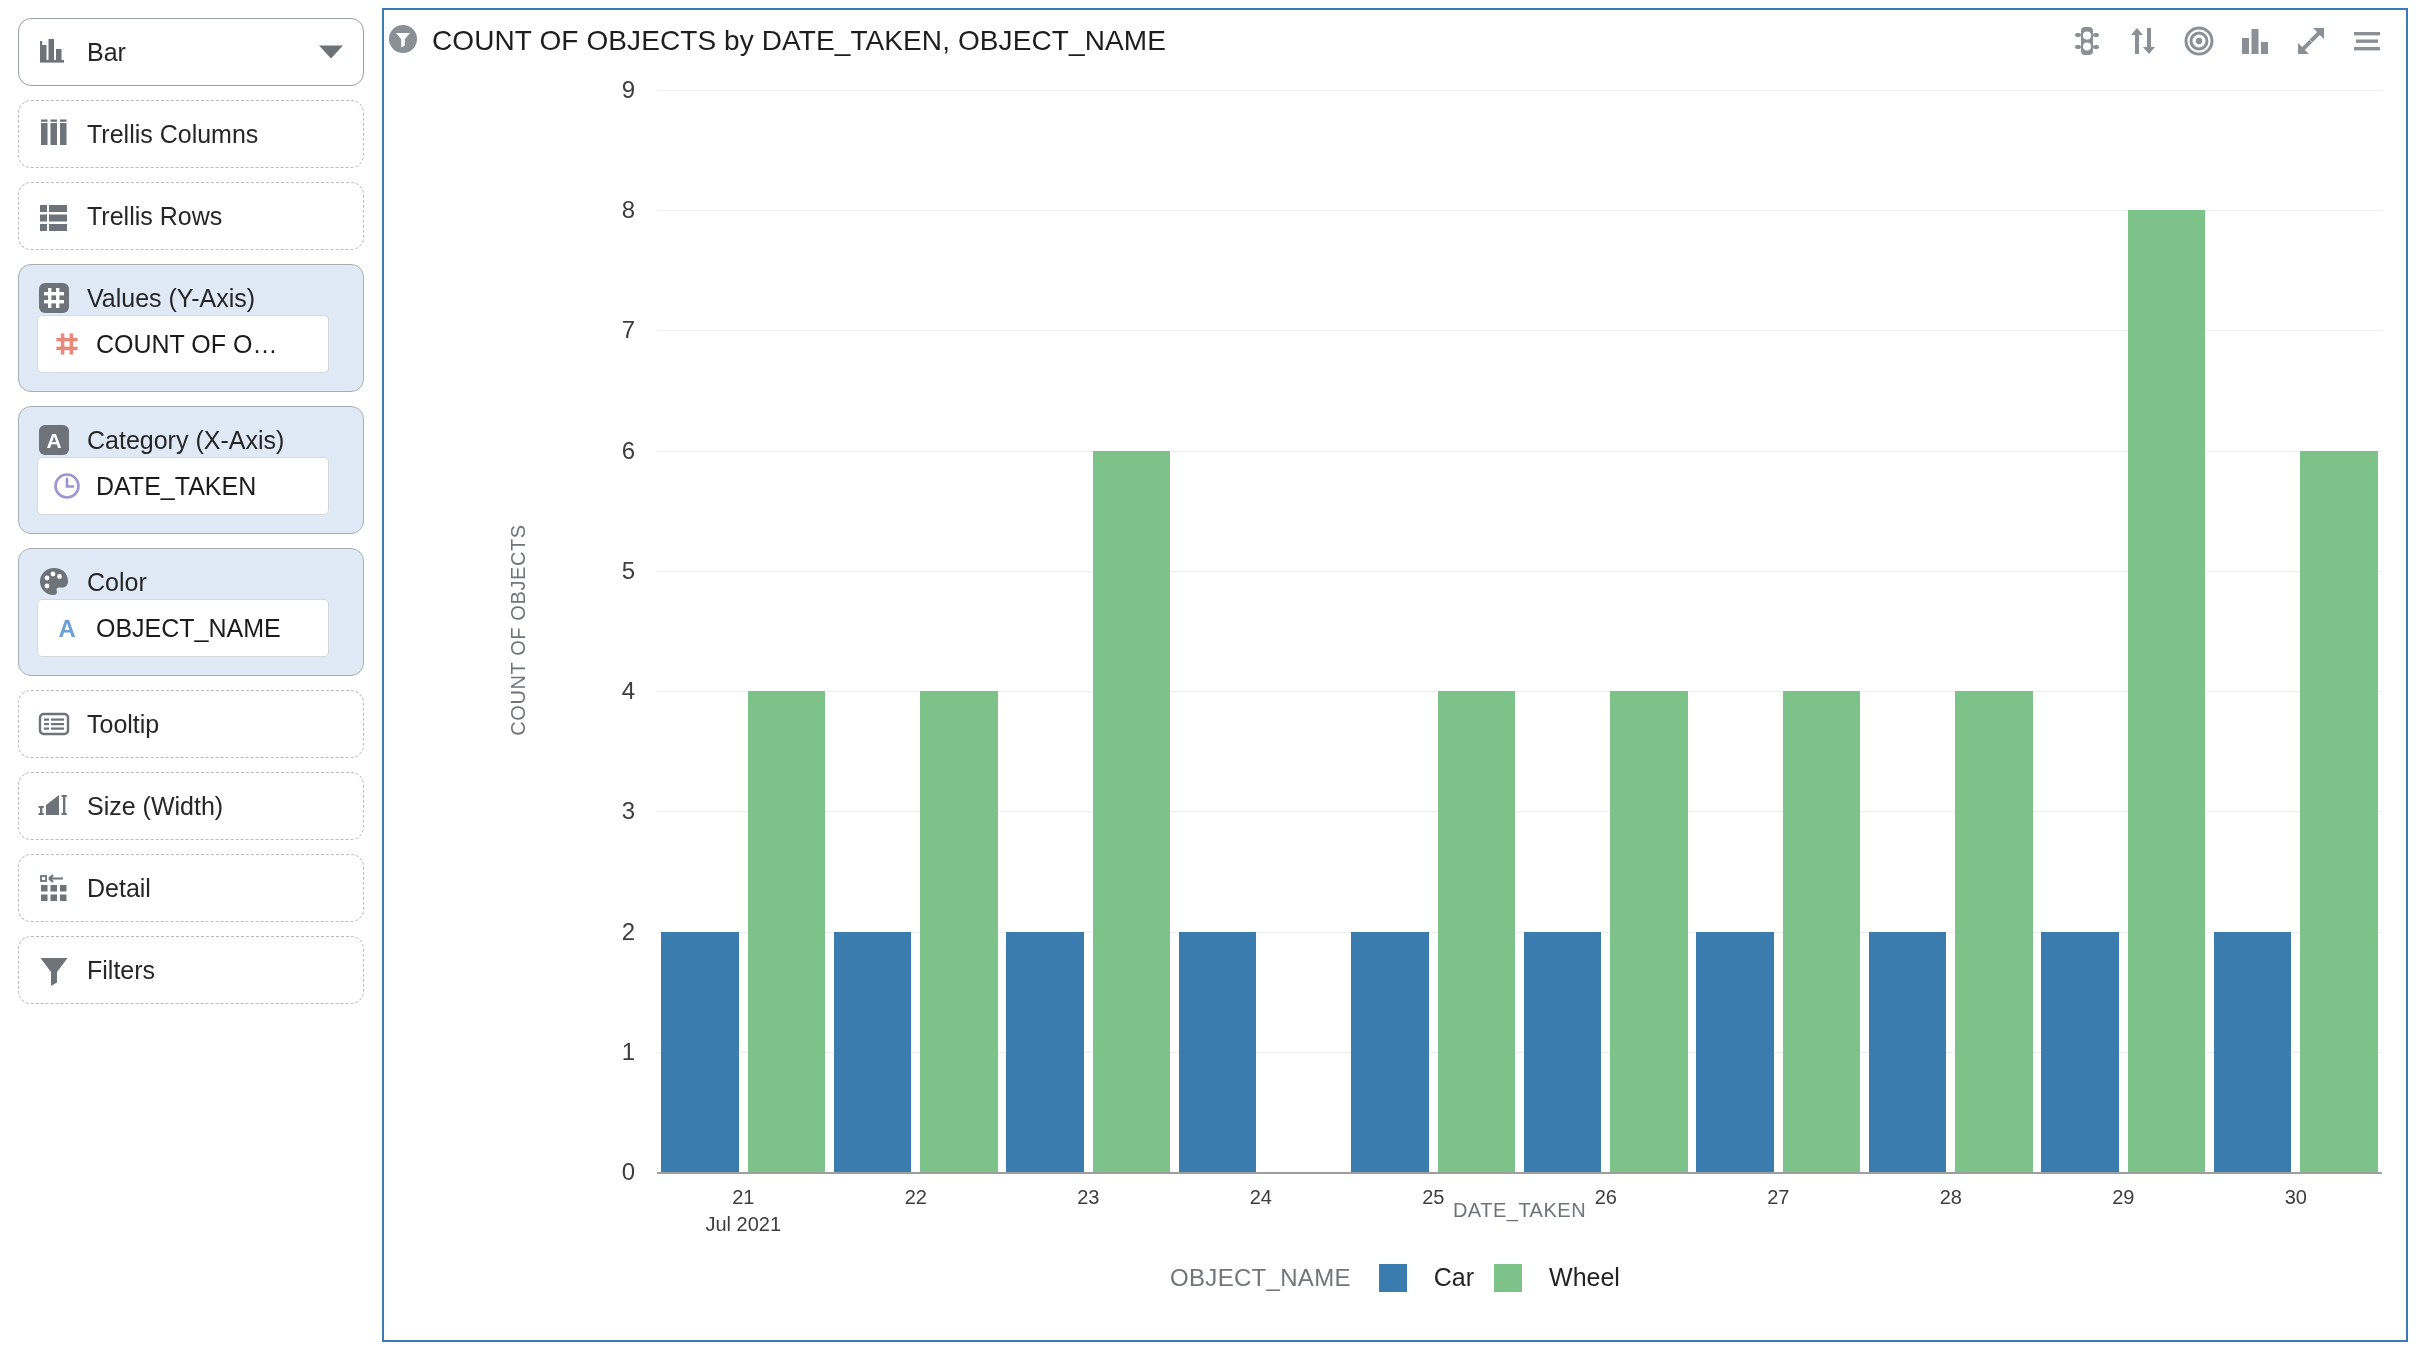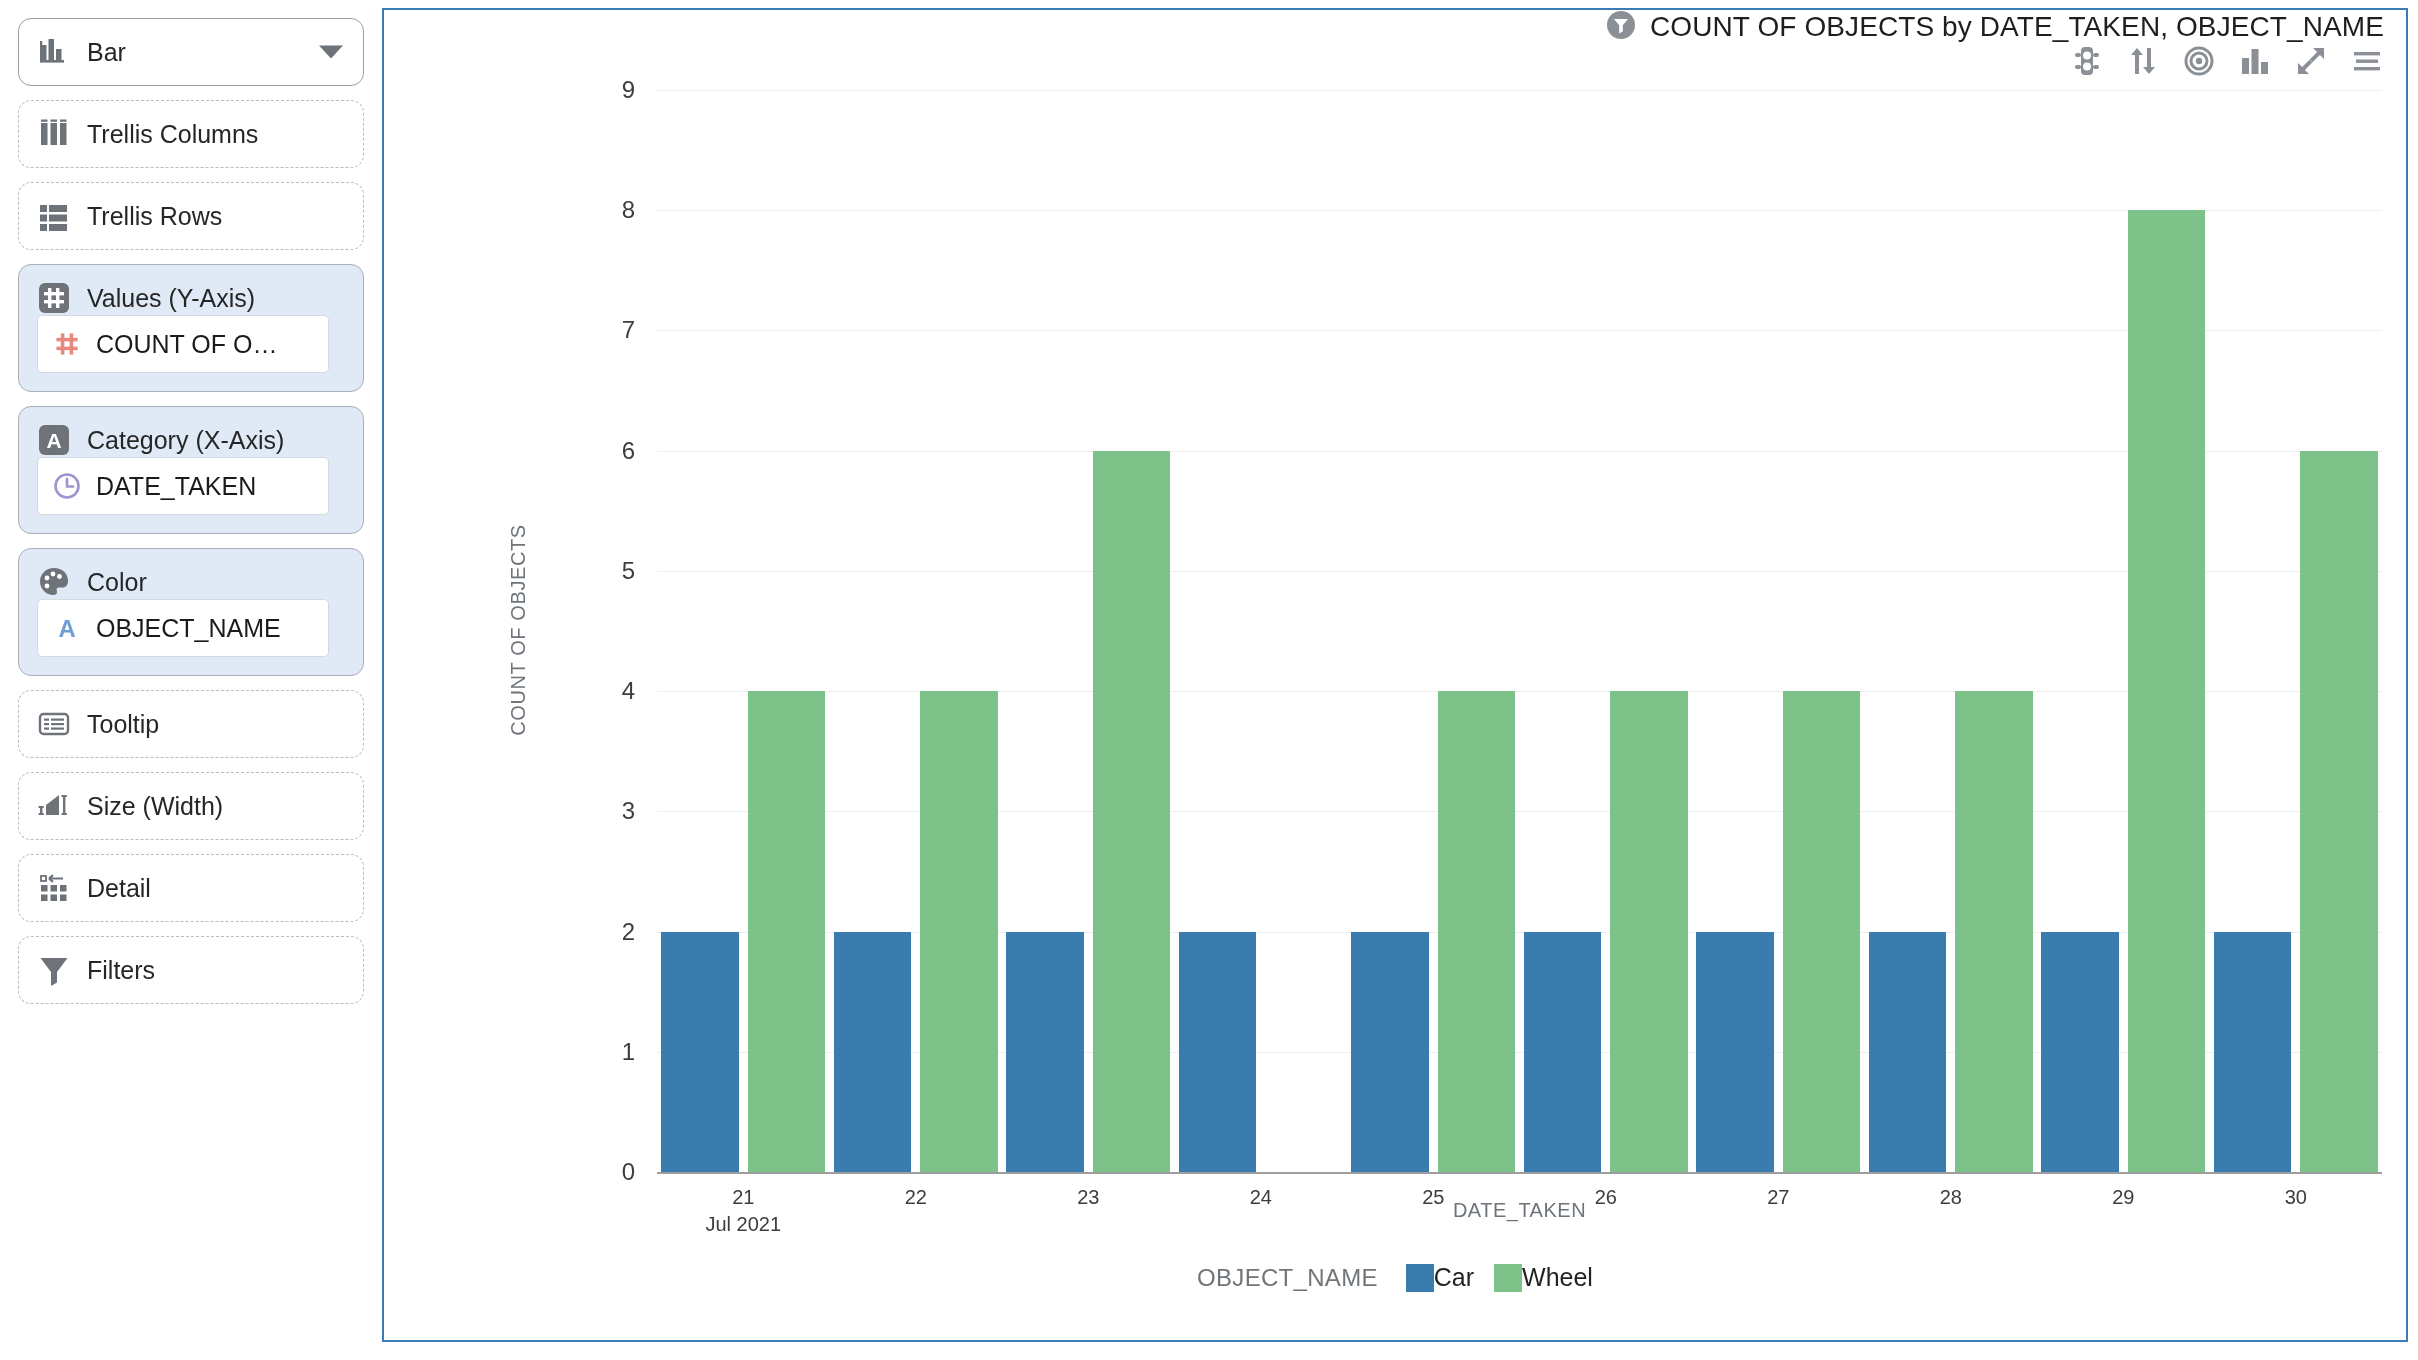--- a/index.html
+++ b/index.html
@@ -83,23 +83,22 @@
   #chart-card {
     position: relative;
     margin: 8px 10px 18px 0;
     flex: 1 1 auto;
     border: 2px solid #3b7cb8;
     background: #ffffff;
   }
   #chart-header {
     height: 62px;
     display: flex;
-    align-items: flex-end;
+    align-items: center;
     padding: 0 22px 0 4px;
-    flex-direction: column;
   }
   #chart-title-wrap { display: flex; align-items: center; flex: 1 1 auto; }
   #chart-title {
     font-size: 28px;
     color: #1e1e1e;
     margin-left: 14px;
     letter-spacing: .1px;
     white-space: nowrap;
   }
   #chart-toolbar { display: flex; align-items: center; gap: 22px; }
@@ -178,21 +177,21 @@
     align-items: center;
     justify-content: center;
     gap: 20px;
   }
   #legend-title {
     font-size: 24px;
     color: #707579;
     margin-right: 8px;
     letter-spacing: .3px;
   }
-  .legend-item { display: flex; align-items: center; gap: 0; cursor: pointer; }
+  .legend-item { display: flex; align-items: center; gap: 27px; cursor: pointer; }
   .legend-swatch { width: 28px; height: 28px; display: block; }
   .legend-text { font-size: 25px; color: #232323; }
 </style>
 </head>
 <body>
 
 <div id="root">
 
   <div id="shelf-panel">
       <div class="shelf solid">

